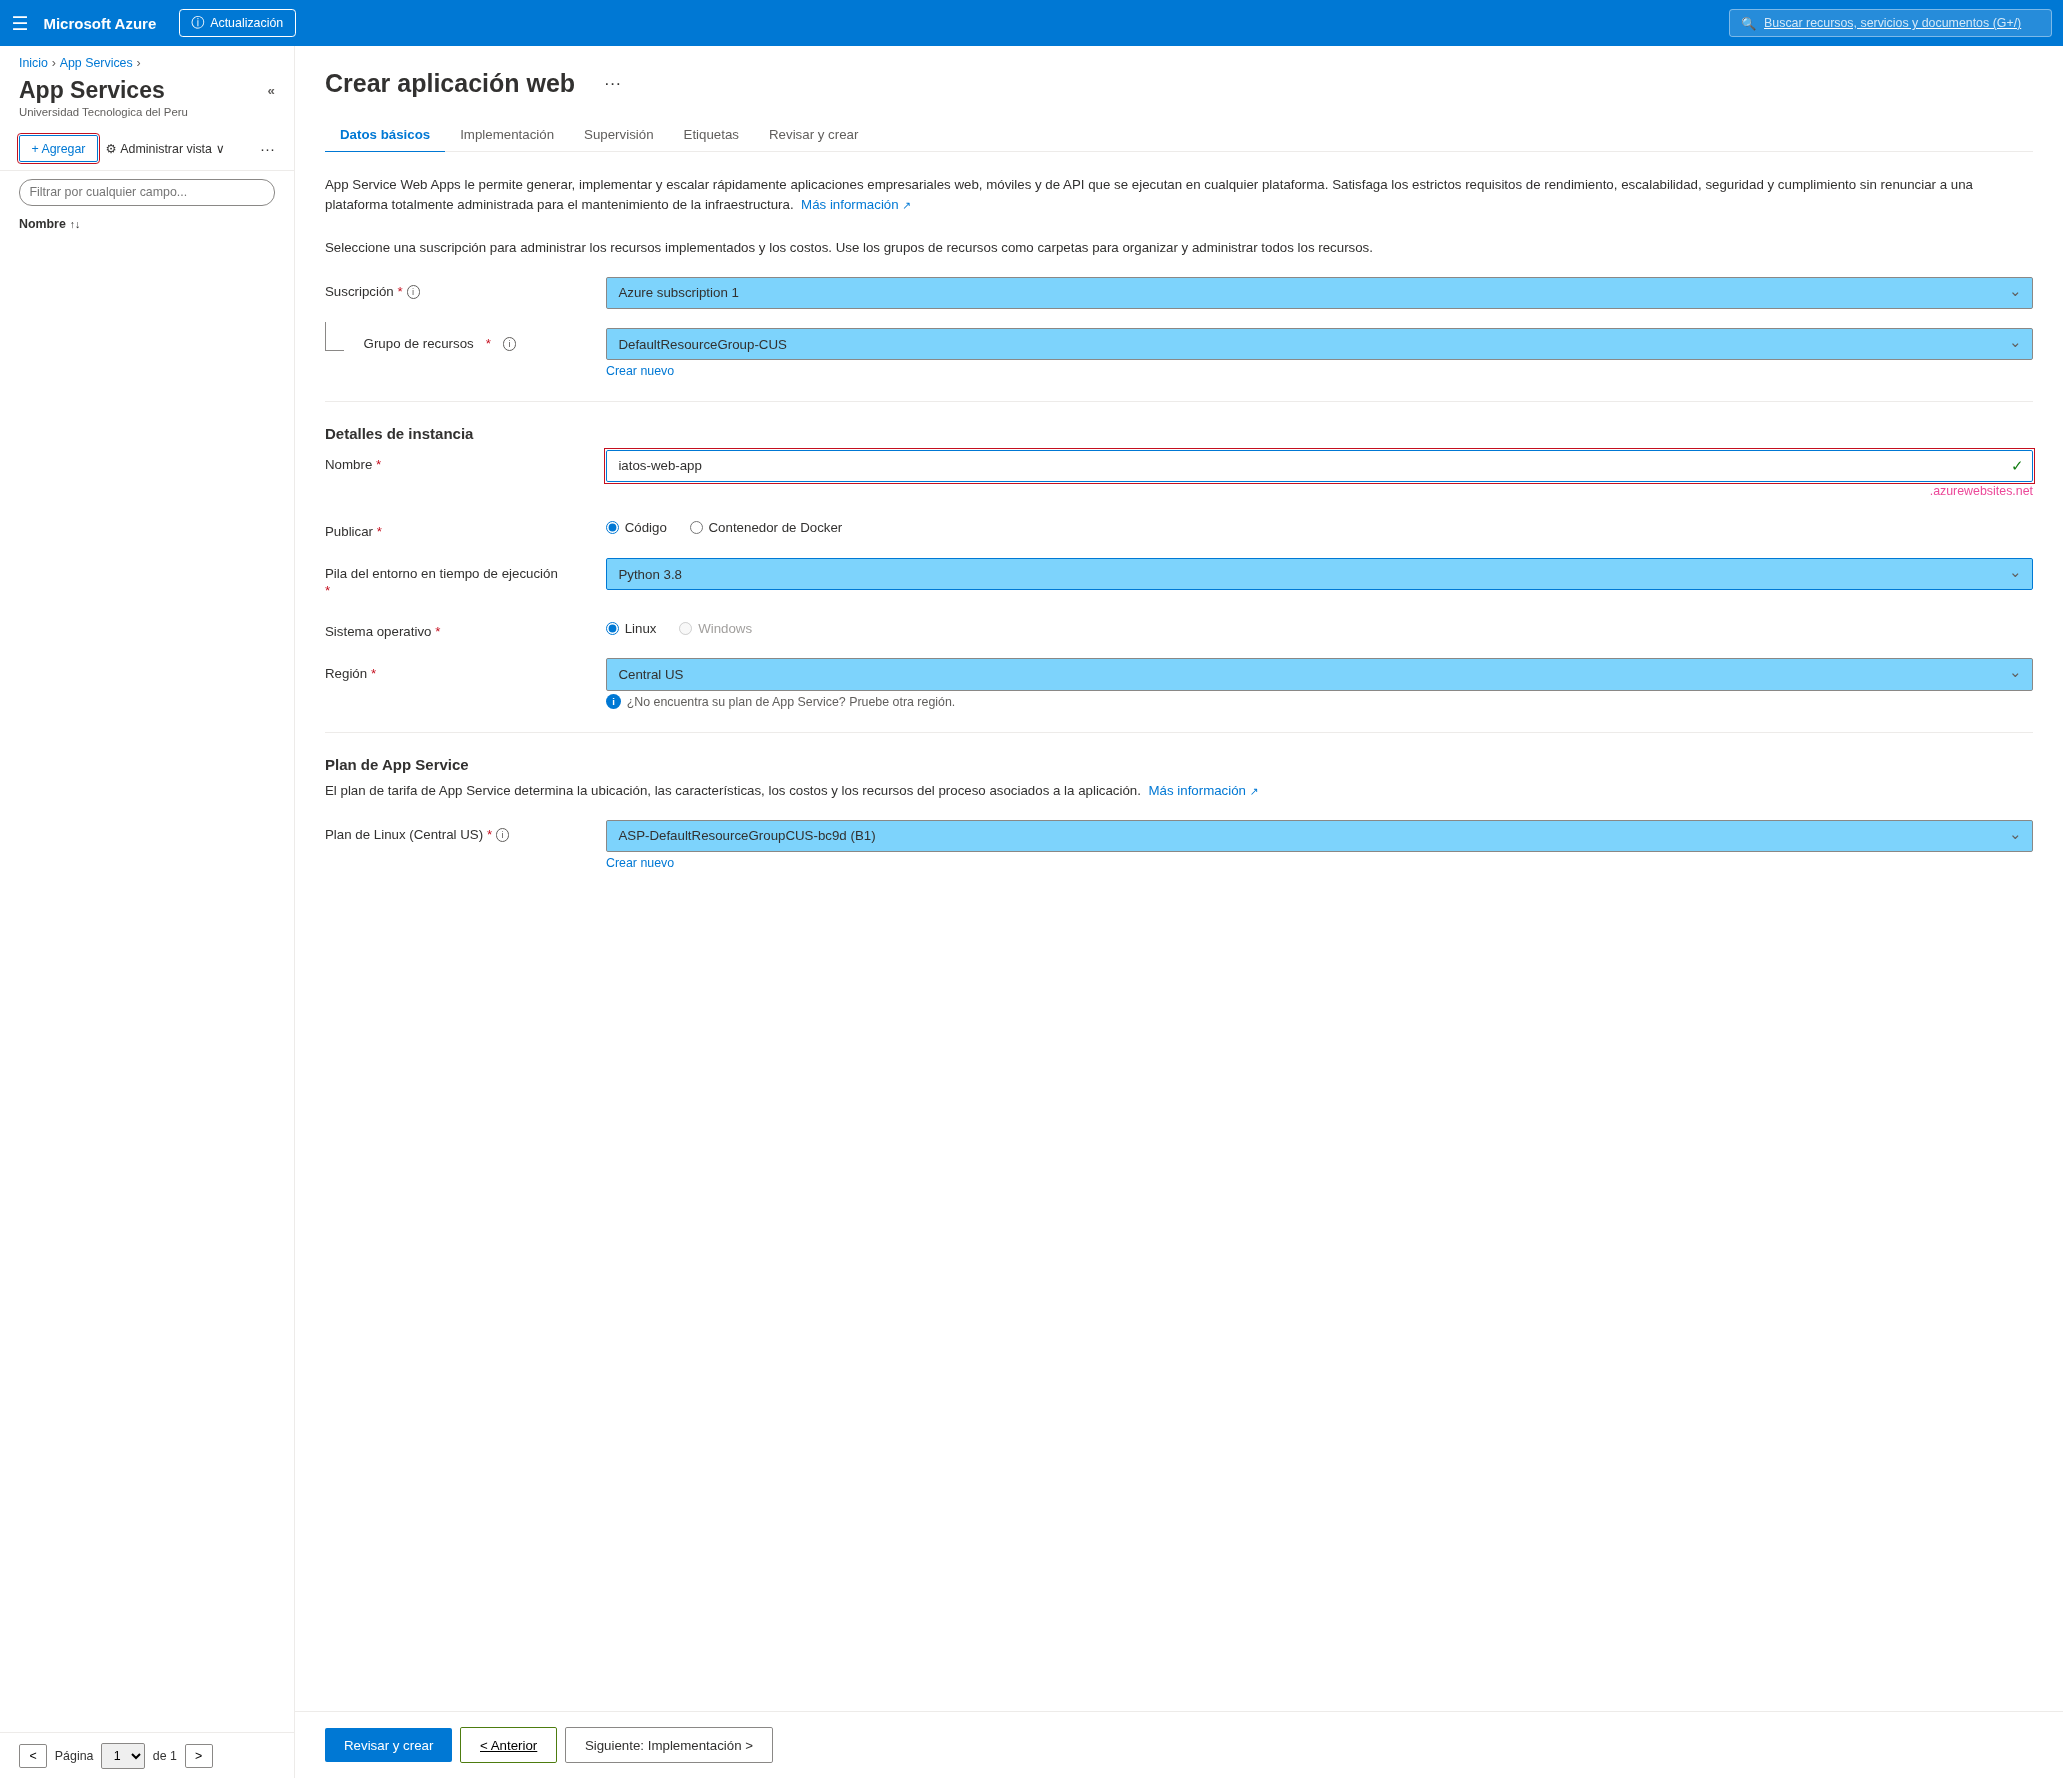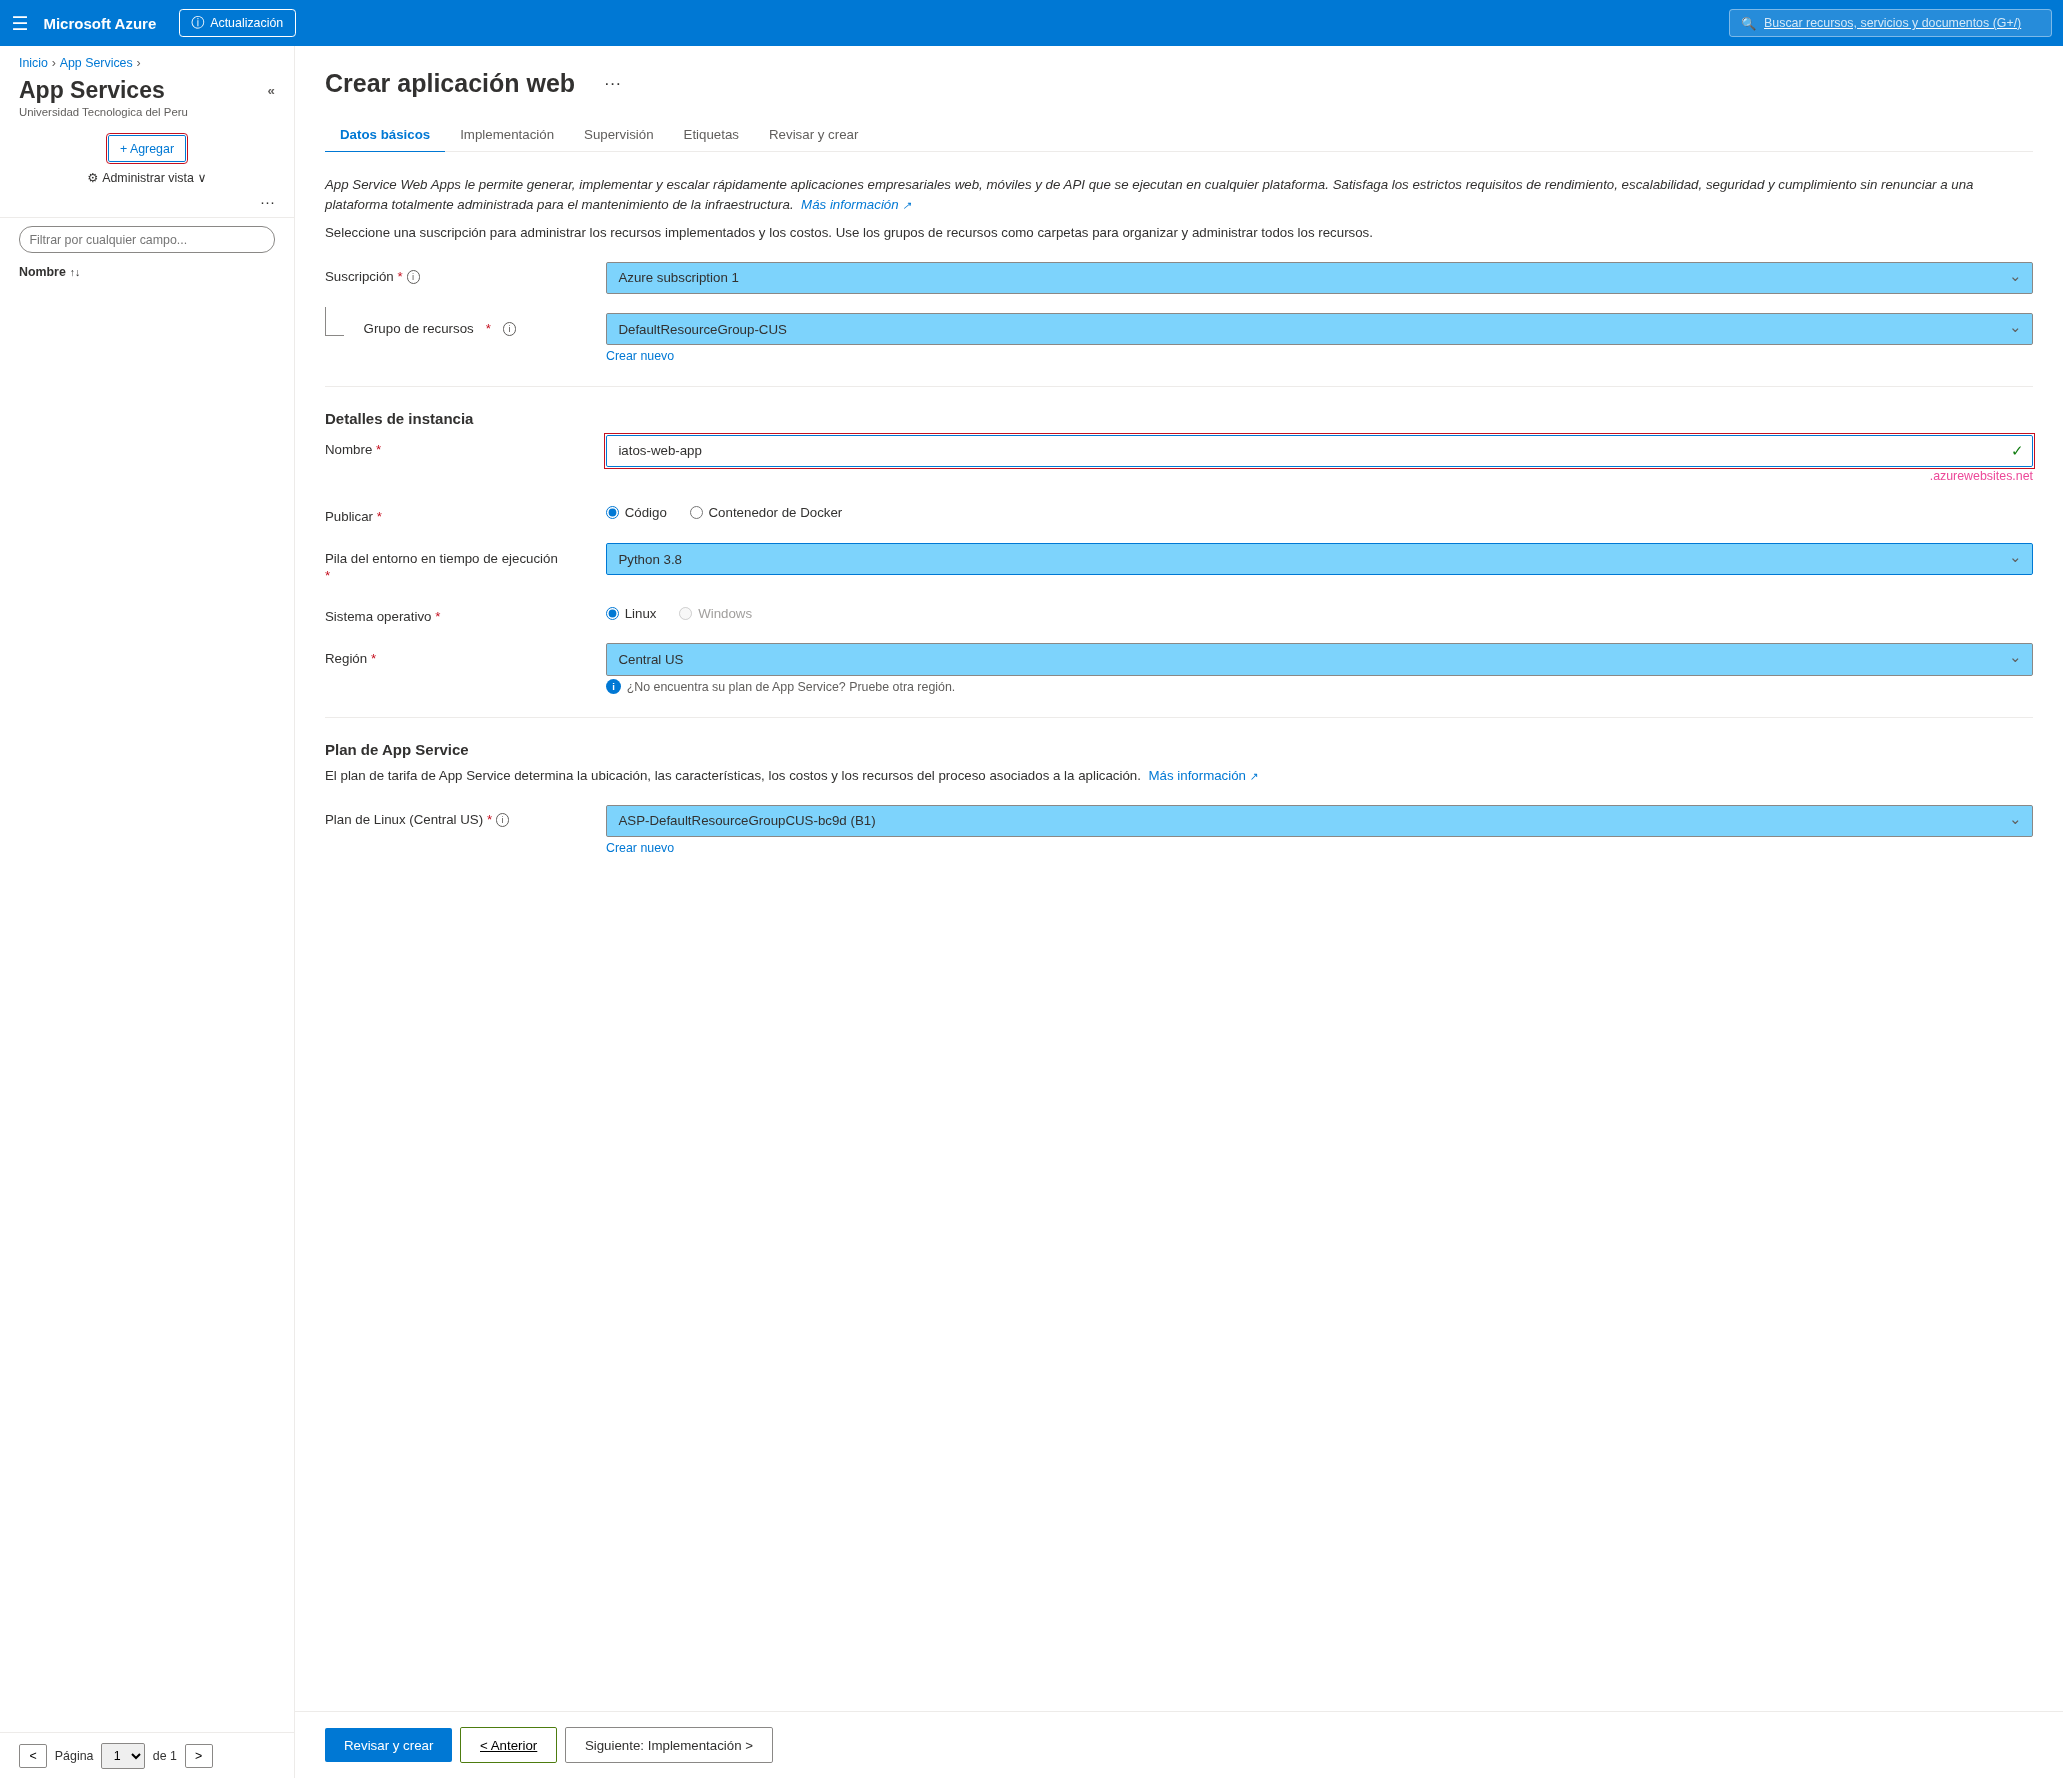--- a/index.html
+++ b/index.html
@@ -88,21 +88,20 @@
       padding: 0 19px 9.5px;
       font-size: 11.4px;
       color: #605e5c;
     }
     .sidebar-actions {
       padding: 7.6px 19px;
       display: flex;
       align-items: center;
       gap: 7.6px;
       border-bottom: 1px solid #edebe9;
-      flex-direction: column;
     }
     .btn-add {
       border: 1px solid #0078d4;
       border-radius: 1.9px;
       padding: 5.7px 11.4px;
       color: #0078d4;
       background: white;
       cursor: pointer;
       font-size: 12.4px;
       display: flex;
@@ -195,22 +194,21 @@
       color: #0078d4;
       border-bottom: 1.9px solid #0078d4;
       font-weight: 600;
     }
 
     
     .form-description {
       font-size: 13.3px;
       color: #323130;
       line-height: 1.5;
-      margin-bottom: 8px;
-      font-style: italic;
+      margin-bottom: 23px;
     }
     .form-description a { color: #0078d4; text-decoration: none; }
 
     
     .section-title {
       font-size: 15px;
       font-weight: 600;
       color: #323130;
       margin-bottom: 7.6px;
     }

